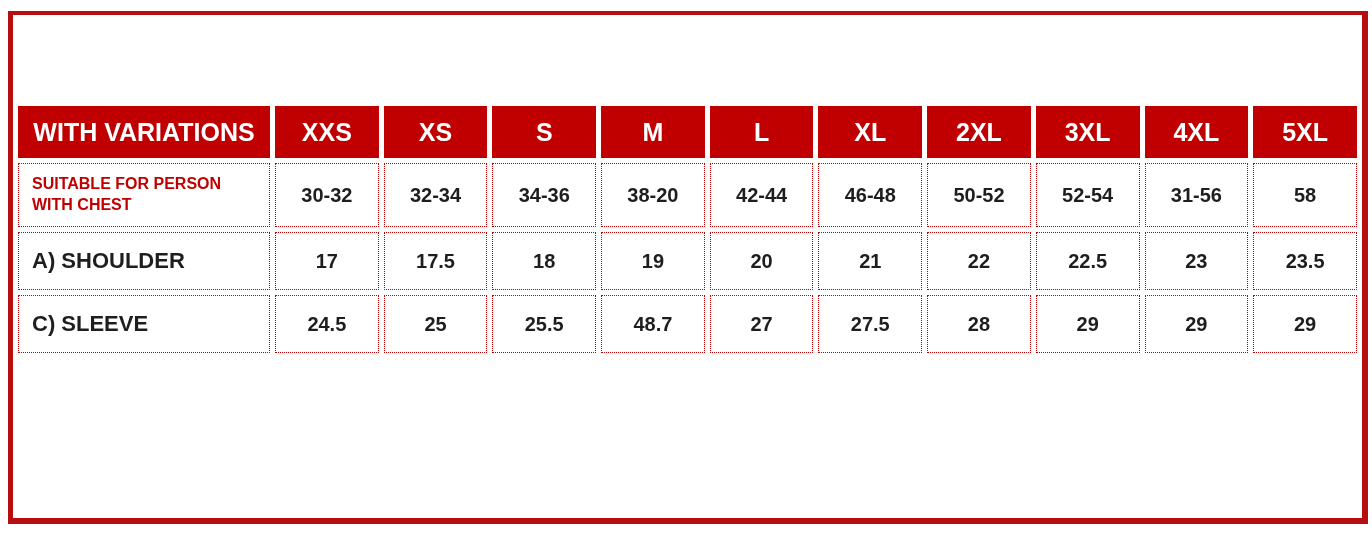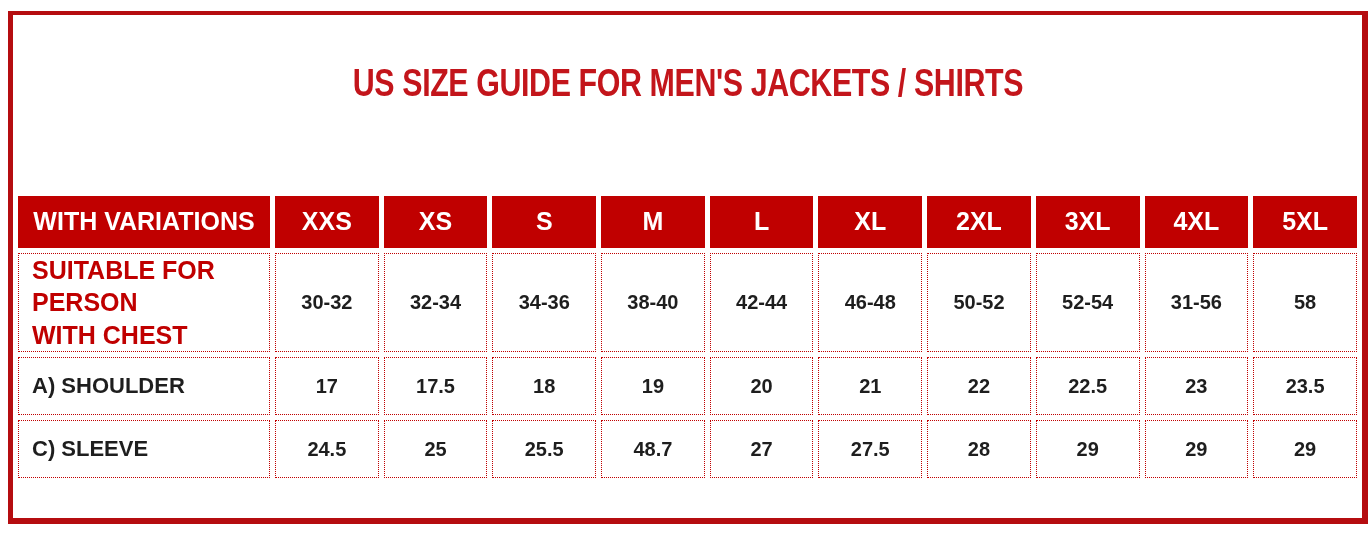--- a/index.html
+++ b/index.html
@@ -46,30 +46,27 @@
     background:var(--bg);
     border:1px dotted var(--table-red);
     font-weight:bold;font-size:20px;color:var(--text-black);
     text-align:center;height:56px;padding:0;
   }
   .size-table tr.row-0 td{height:62px;}
   .size-table td.label-cell{
     text-align:left;padding-left:13px;font-size:22px;
   }
   .size-table tr.row-0 td.label-cell{
-    font-size:25px;line-height:1.3;
+    font-size:16px;line-height:1.3;
   }
 </style>
 </head>
 <body>
 
 <div class="frame">
-  <div class="title-wrap">
-    <span class="title">US SIZE GUIDE FOR MEN'S JACKETS / SHIRTS</span>
-  </div>
 
   <table class="size-table">
     <thead>
       <tr>
           <th class="label-col">WITH VARIATIONS</th>
           <th>XXS</th>
           <th>XS</th>
           <th>S</th>
           <th>M</th>
           <th>L</th>
@@ -79,21 +76,21 @@
           <th>4XL</th>
           <th>5XL</th>
         </tr>
     </thead>
     <tbody>
         <tr class="row-0">
           <td class="label-cell" style="color: rgb(192, 0, 0);">SUITABLE FOR PERSON<br>WITH CHEST</td>
           <td style="color: rgb(30, 30, 30);">30-32</td>
           <td style="color: rgb(30, 30, 30);">32-34</td>
           <td style="color: rgb(30, 30, 30);">34-36</td>
-          <td style="color: rgb(30, 30, 30);">38-40</td>
+          <td style="color: rgb(30, 30, 30);">38-20</td>
           <td style="color: rgb(30, 30, 30);">42-44</td>
           <td style="color: rgb(30, 30, 30);">46-48</td>
           <td style="color: rgb(30, 30, 30);">50-52</td>
           <td style="color: rgb(30, 30, 30);">52-54</td>
           <td style="color: rgb(30, 30, 30);">31-56</td>
           <td style="color: rgb(30, 30, 30);">58</td>
         </tr>
         <tr class="row-1">
           <td class="label-cell" style="color: rgb(30, 30, 30);">A) SHOULDER</td>
           <td style="color: rgb(30, 30, 30);">17</td>

